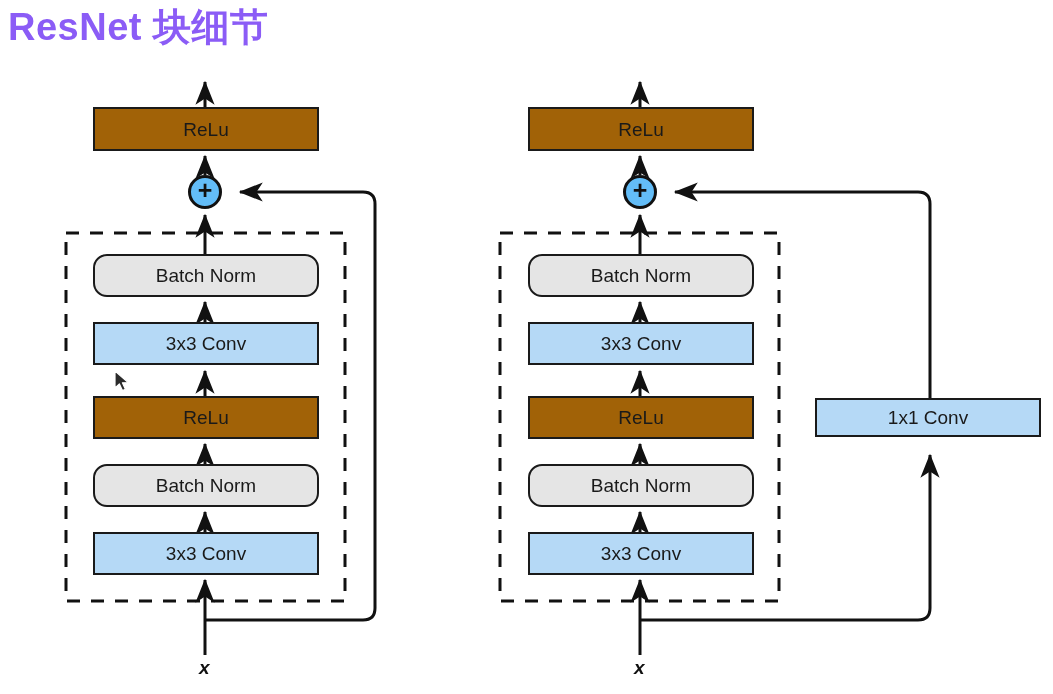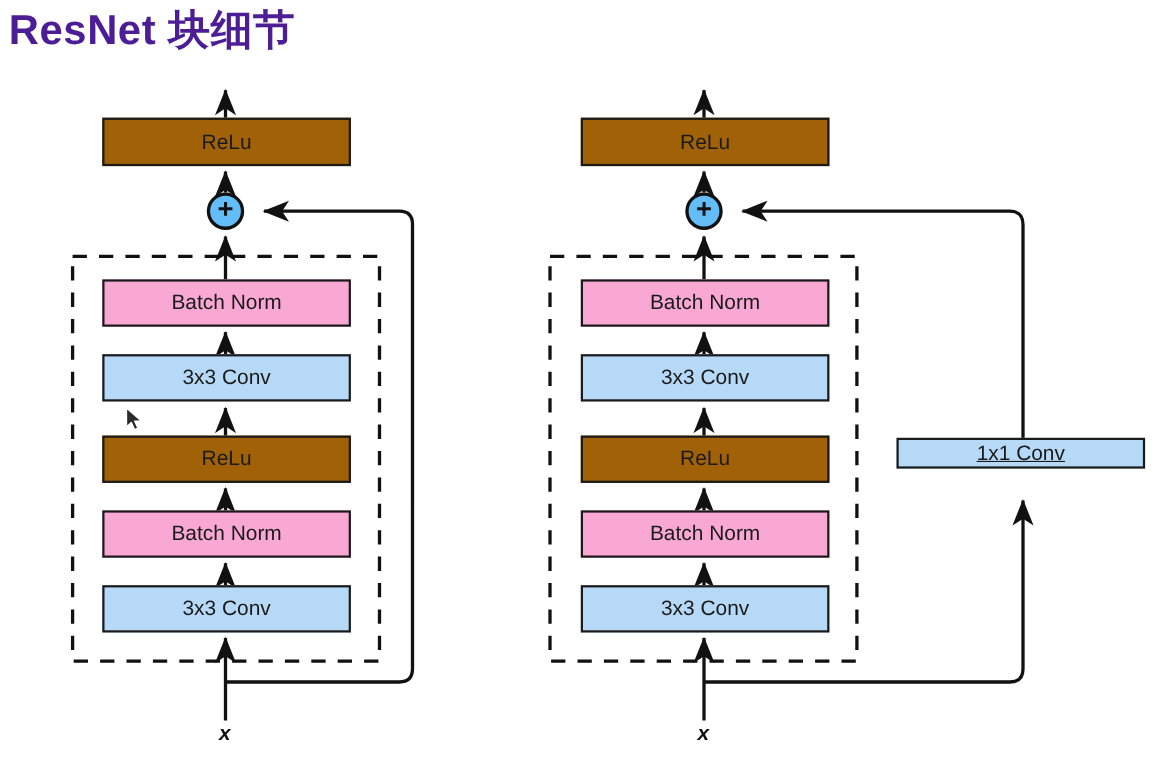--- a/index.html
+++ b/index.html
@@ -15,21 +15,21 @@
     font-family: "Liberation Sans", "DejaVu Sans", sans-serif;
     color: #1a1a1a;
   }
   #page-title {
     position: absolute;
     left: 8px;
     top: 2px;
     font-size: 38px;
     font-weight: 700;
     letter-spacing: 0.5px;
-    color: #4c1d95;
+    color: #8b5cf6;
     white-space: nowrap;
   }
   #diagram {
     position: absolute;
     left: 0;
     top: 0;
     width: 1053px;
     height: 694px;
   }
   .node-box {
@@ -37,21 +37,21 @@
     box-sizing: border-box;
     border: 2px solid #1a1a1a;
     display: flex;
     align-items: center;
     justify-content: center;
     font-size: 19px;
     color: #1a1a1a;
     line-height: 1;
     white-space: nowrap;
   }
-  .fill-white { background: #f9a8d4; }
+  .fill-white { background: #e5e5e5; border-radius: 14px; }
   .fill-light { background: #b5d9f6; }
   .fill-dark  { background: #a16207; }
 
   .sum-circle {
     position: absolute;
     box-sizing: border-box;
     width: 34px;
     height: 34px;
     border-radius: 50%;
     border: 3px solid #111111;
@@ -173,19 +173,19 @@
 <div class="node-box fill-white" style="left:528px; top:254px; width:226px; height:43px;">Batch Norm</div>
 
 <div class="node-box fill-light" style="left:528px; top:322px; width:226px; height:43px;">3x3 Conv</div>
 
 <div class="node-box fill-dark" style="left:528px; top:396px; width:226px; height:43px;">ReLu</div>
 
 <div class="node-box fill-white" style="left:528px; top:464px; width:226px; height:43px;">Batch Norm</div>
 
 <div class="node-box fill-light" style="left:528px; top:532px; width:226px; height:43px;">3x3 Conv</div>
 
-<div class="node-box fill-light" style="left:815px; top:398px; width:226px; height:28px;text-decoration:underline;">1x1 Conv</div>
+<div class="node-box fill-light" style="left:815px; top:398px; width:226px; height:39px;">1x1 Conv</div>
 
 <div class="x-label" style="left:634px; top:658px;">x</div>
 
 <svg id="cursor" viewBox="0 0 18 24">
   <path d="M1,1 L1,18 L5.4,14 L8.4,20.6 L11.4,19.2 L8.4,12.8 L14.2,12.6 Z" fill="#2b2b2b" stroke="#ffffff" stroke-width="1.2" stroke-linejoin="round"></path>
 </svg>
 
 </body></html>

